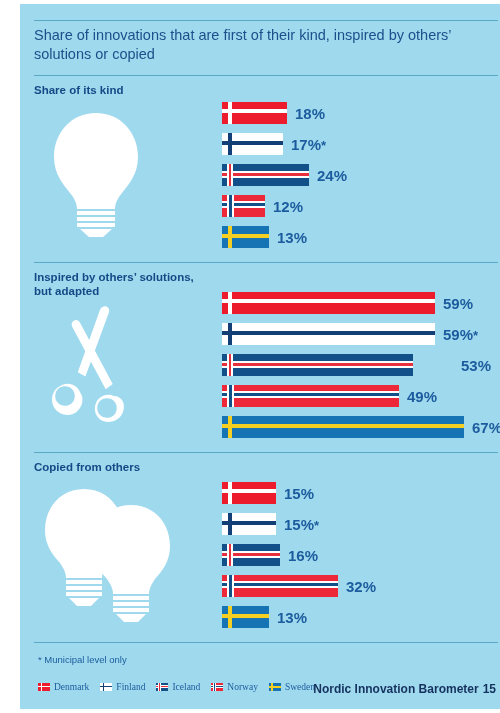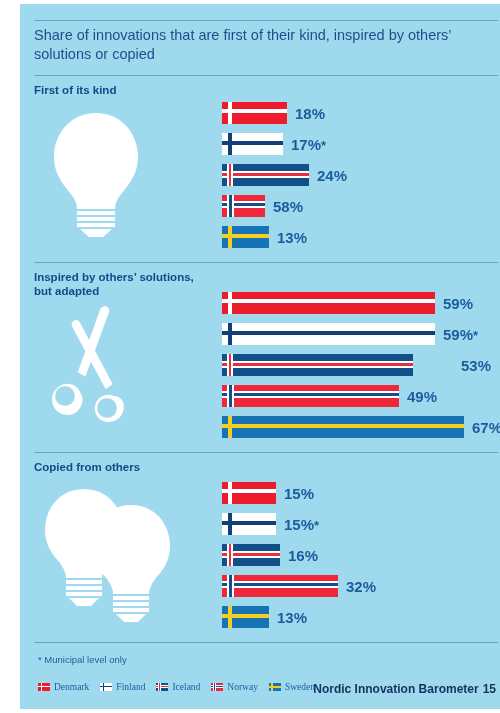--- a/index.html
+++ b/index.html
@@ -129,21 +129,21 @@
 </head>
 <body>
 
 <div id="page">
 
   <div class="rule" style="top:16px"></div>
 
   <div class="main-title">Share of innovations that are first of their kind, inspired by others’ solutions or copied</div>
 
   <div class="rule" style="top:71px"></div>
-  <div class="sec-title" style="top:79px">First of its kind</div>
+  <div class="sec-title" style="top:79px">Share of its kind</div>
 
   <svg class="illus" style="left:26px;top:107px;" width="100" height="126" viewBox="0 0 100 126">
     <path d="M50 2C25 2 8 22 8 46c0 17 9 27 16 36 5 6 7 11 7 16h38c0-5 2-10 7-16 7-9 16-19 16-36C92 22 75 2 50 2z" fill="#ffffff"></path>
     <rect x="31" y="100" width="38" height="4" fill="#ffffff"></rect>
     <rect x="31" y="106" width="38" height="4" fill="#ffffff"></rect>
     <rect x="31" y="112" width="38" height="4" fill="#ffffff"></rect>
     <path d="M34 118h32l-9 8H43z" fill="#ffffff"></path>
   </svg>
 
   <div class="barrow" style="left:202px;top:98px;width:280px">
@@ -153,21 +153,21 @@
   <div class="barrow" style="left:202px;top:129px;width:280px">
     <div class="bar f-fi" style="width: 61px;"></div>
     <div class="val" style="left: 69px;"><span>17%</span><span class="ast">*</span></div>
   </div>
   <div class="barrow" style="left:202px;top:160px;width:280px">
     <div class="bar f-is" style="width: 87px;"></div>
     <div class="val" style="left: 95px;">24%</div>
   </div>
   <div class="barrow" style="left:202px;top:191px;width:280px">
     <div class="bar f-no" style="width: 43px;"></div>
-    <div class="val" style="left: 51px;">58%</div>
+    <div class="val" style="left: 51px;">12%</div>
   </div>
   <div class="barrow" style="left:202px;top:222px;width:280px">
     <div class="bar f-se" style="width: 47px;"></div>
     <div class="val" style="left: 55px;">13%</div>
   </div>
 
   <div class="rule" style="top:258px"></div>
   <div class="sec-title" style="top:266px">
     <span>Inspired by others’ solutions,</span><br>
     <span>but adapted</span>

